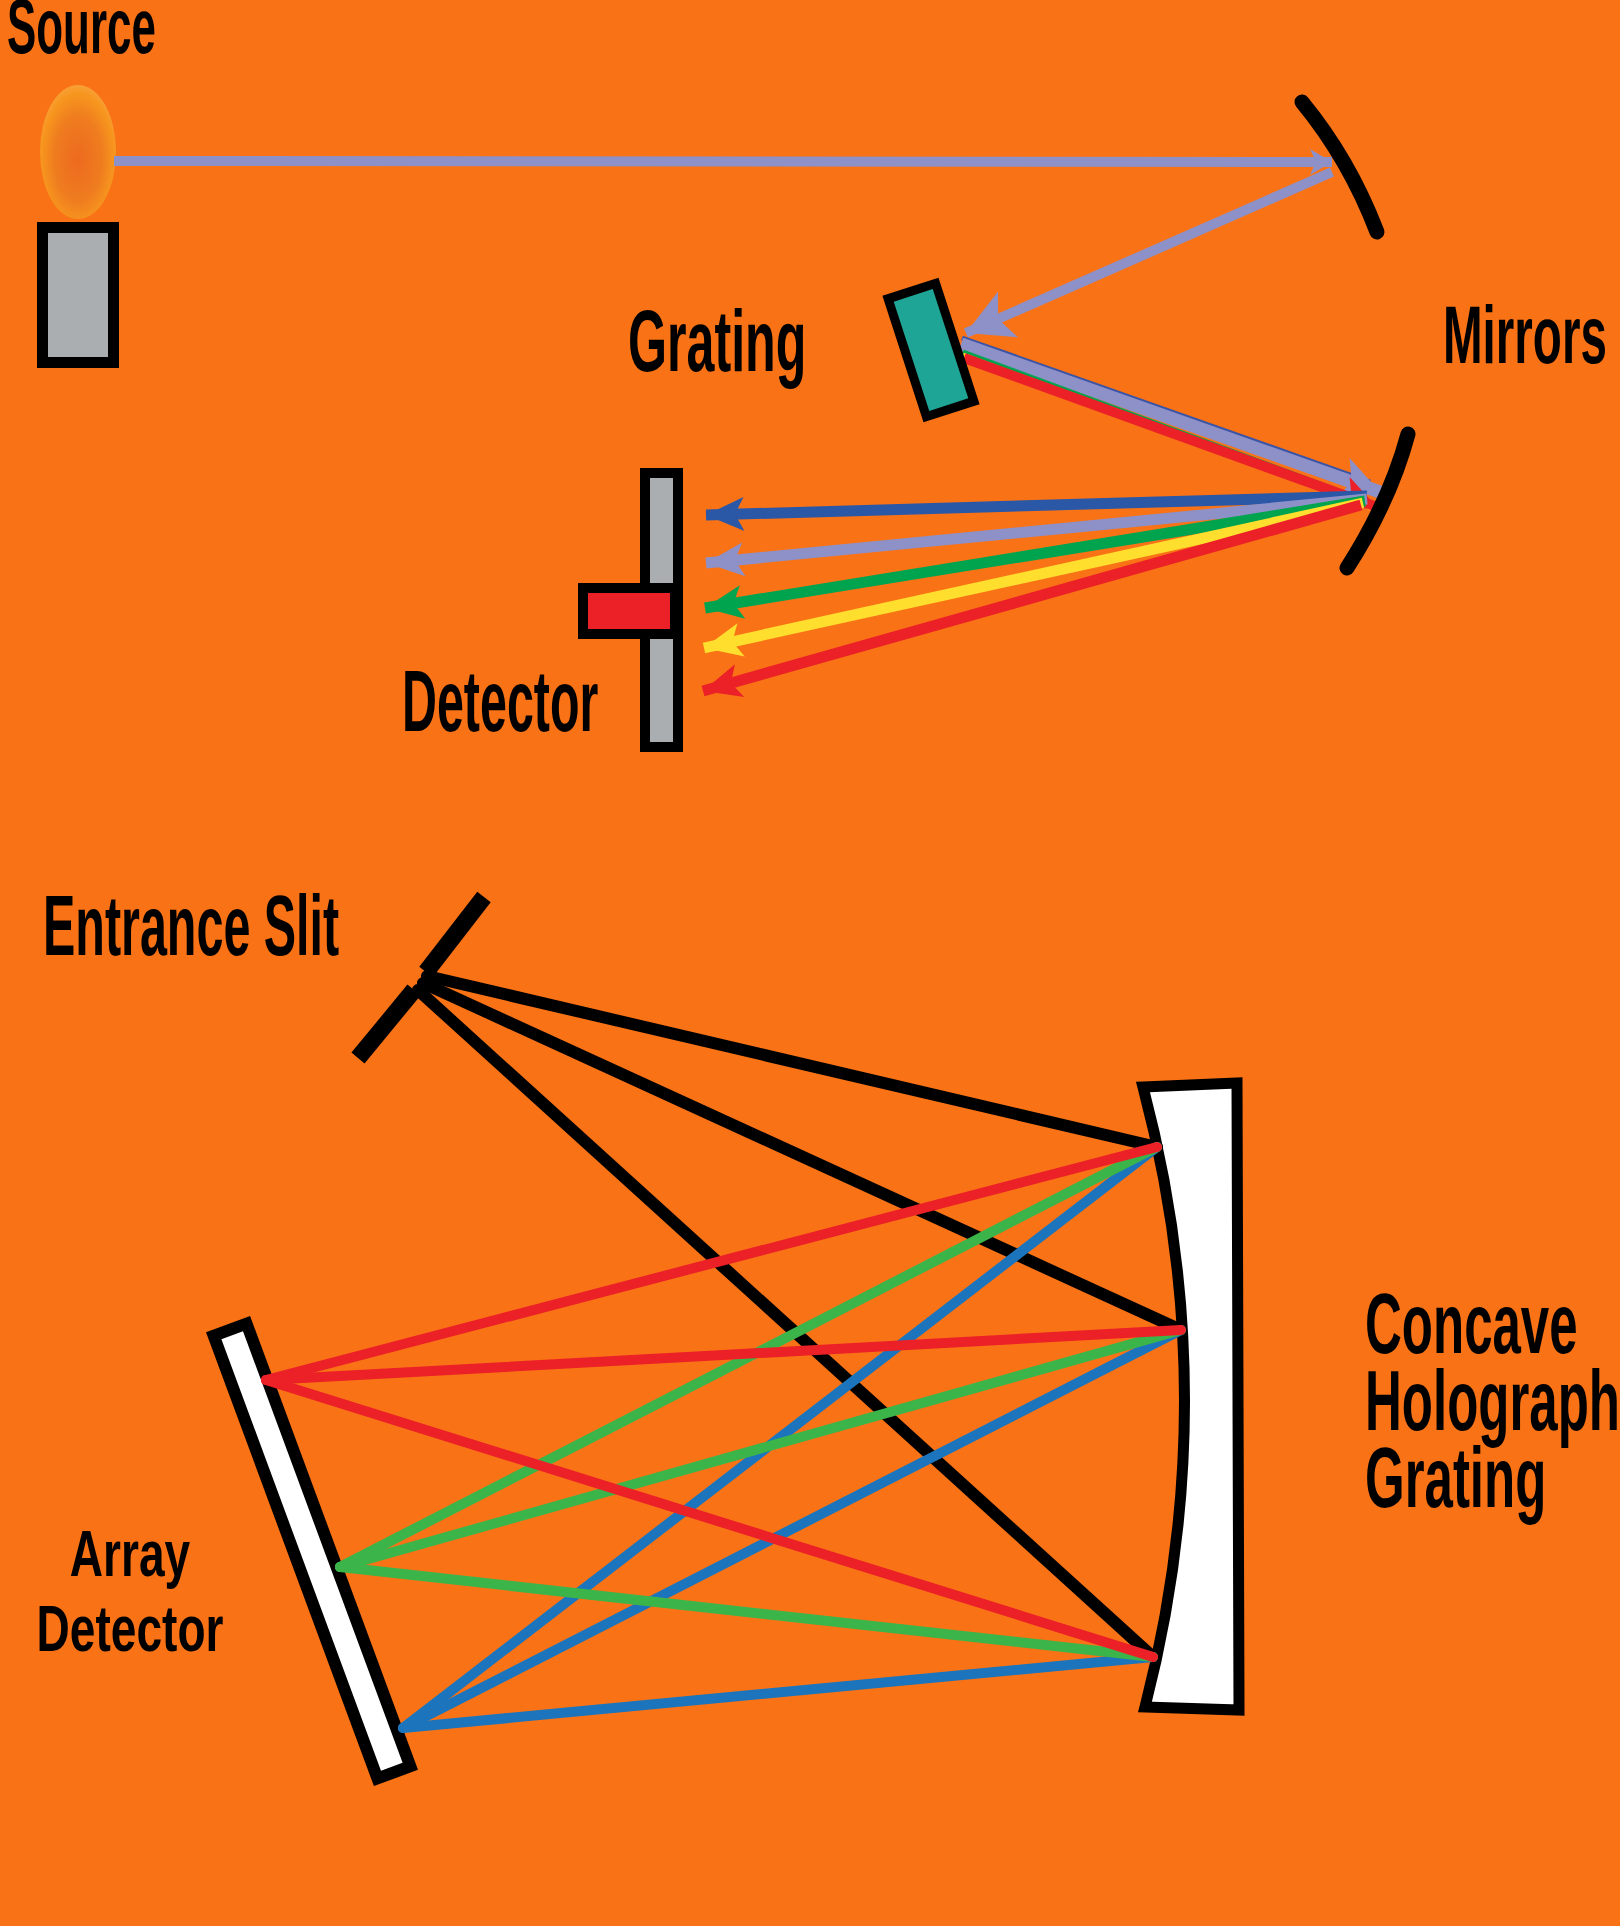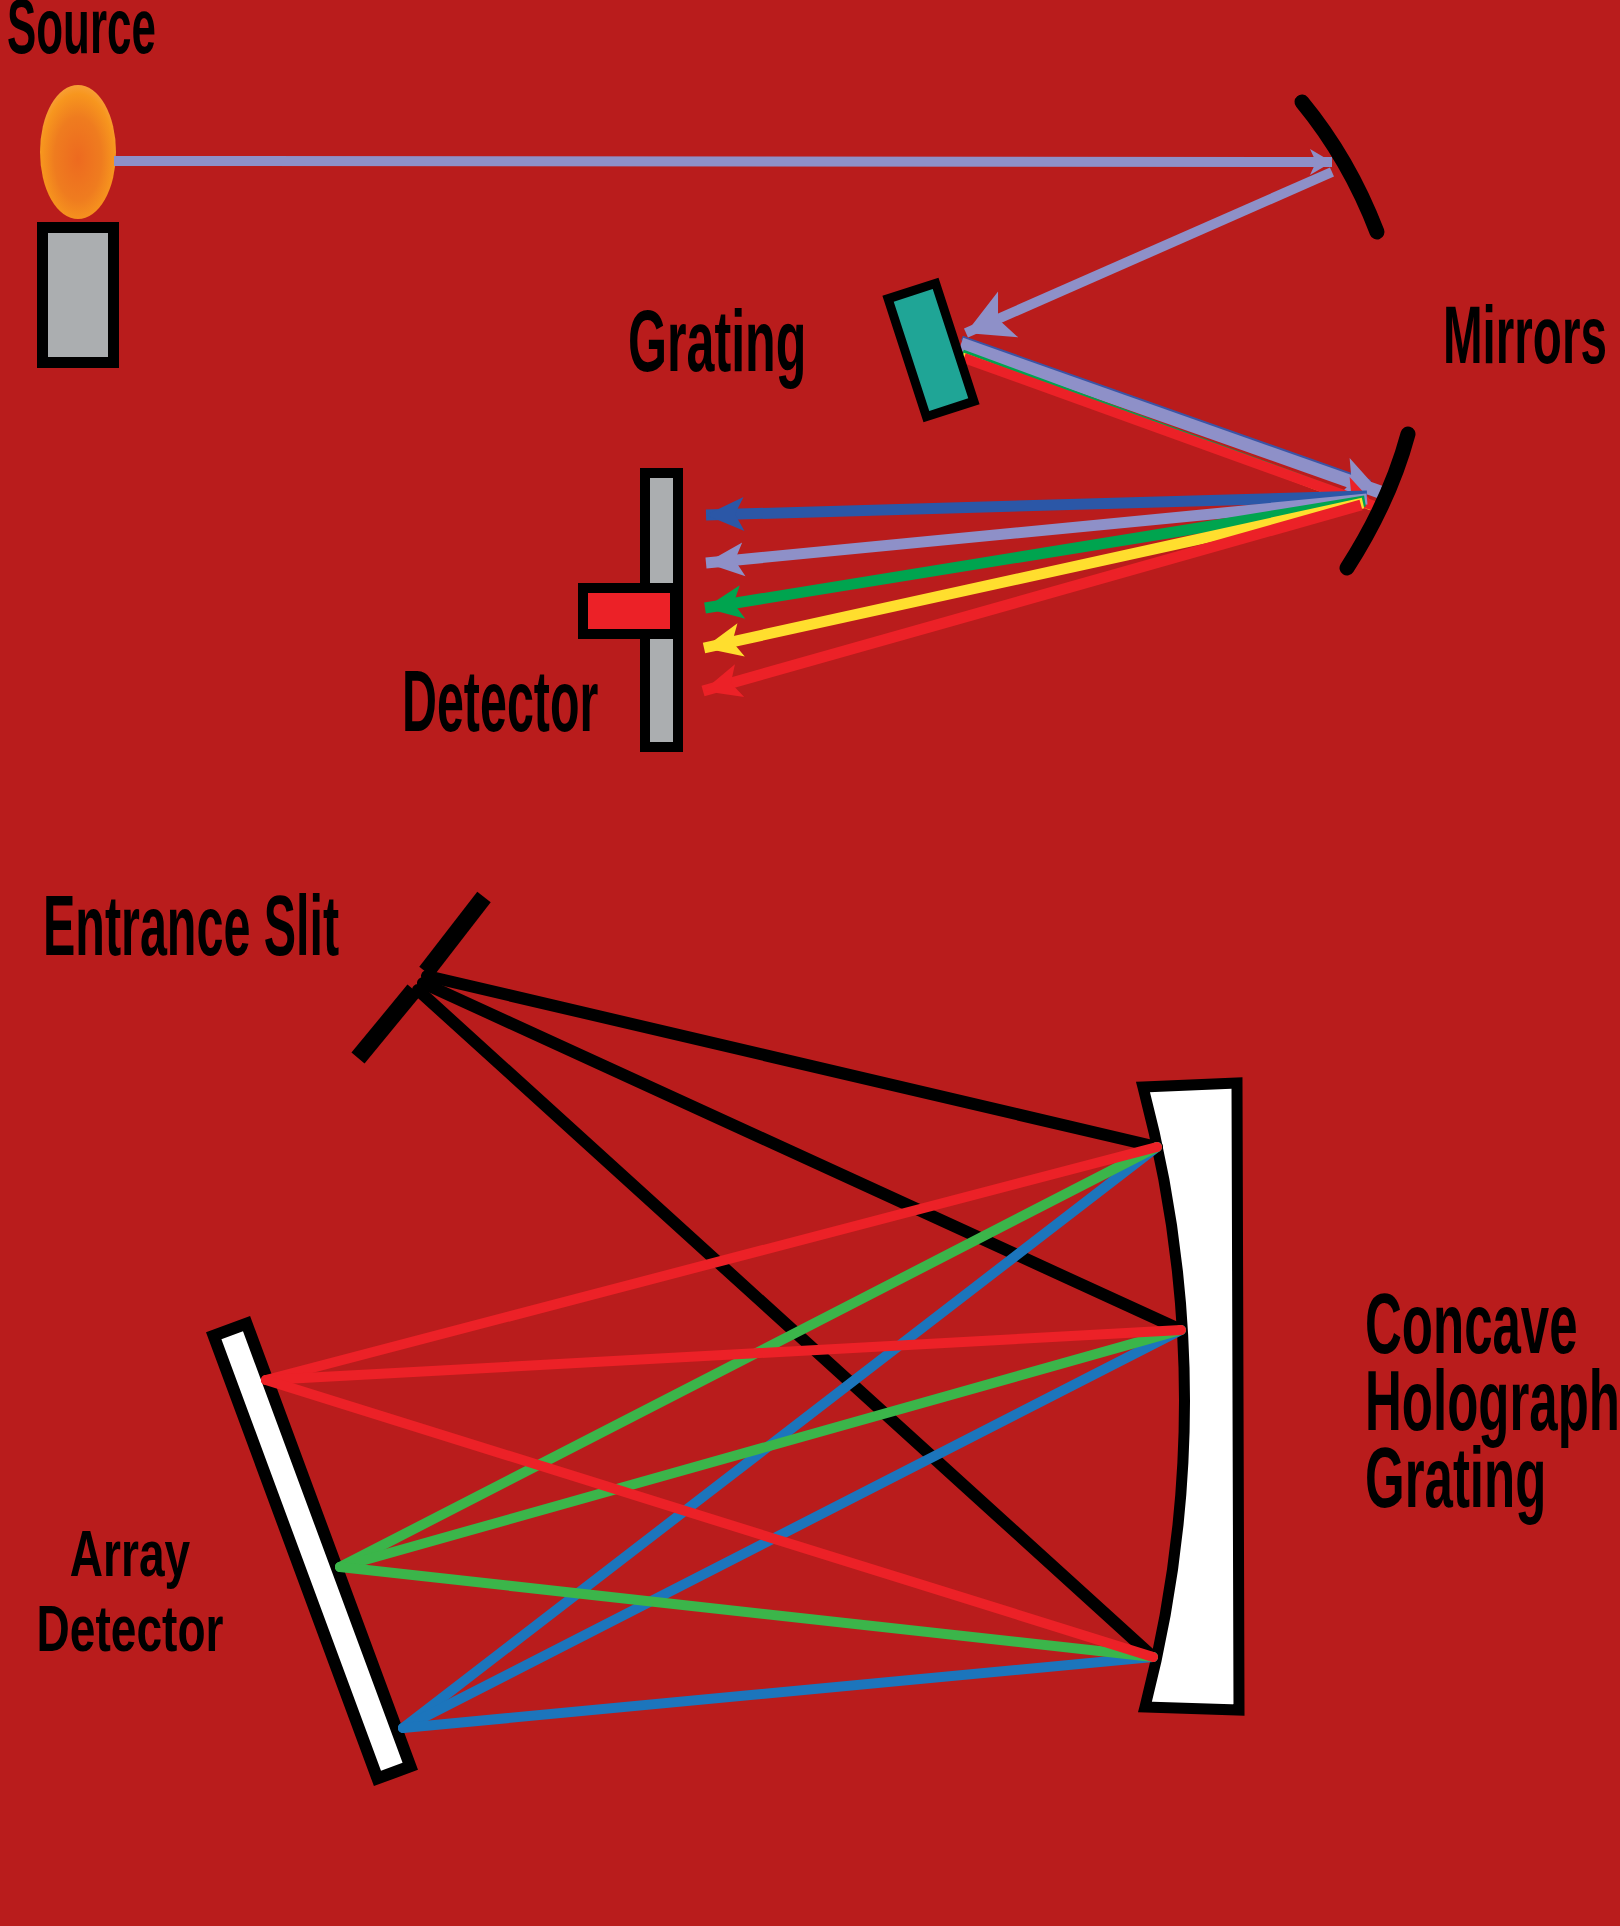--- a/index.html
+++ b/index.html
@@ -1,16 +1,16 @@
 <!DOCTYPE html>
 <html><head>
 <meta charset="utf-8">
 <style>
   html,body{margin:0;padding:0;background:#fff;}
-  #canvas{position:relative;width:1620px;height:1926px;background:#b91c1c;overflow:hidden;
+  #canvas{position:relative;width:1620px;height:1926px;background:#f97316;overflow:hidden;
           font-family:"Liberation Sans","DejaVu Sans",sans-serif;}
   #art{position:absolute;left:0;top:0;}
   .lbl{position:absolute;font-weight:bold;color:#000;white-space:nowrap;line-height:1;
        transform-origin:0 0;}
   .lbl-source{left:7px;top:-12px;font-size:77px;transform:scaleX(0.57);}
   .lbl-grating{left:628px;top:297px;font-size:88px;transform:scaleX(0.57);}
   .lbl-mirrors{left:1443px;top:294px;font-size:82px;transform:scaleX(0.58);}
   .lbl-detector{left:402px;top:657px;font-size:88px;transform:scaleX(0.55);}
   .lbl-slit{left:43px;top:883px;font-size:85px;transform:scaleX(0.57);}
   .lbl-array{left:0px;top:1517px;width:260px;font-size:64px;line-height:75px;text-align:center;

